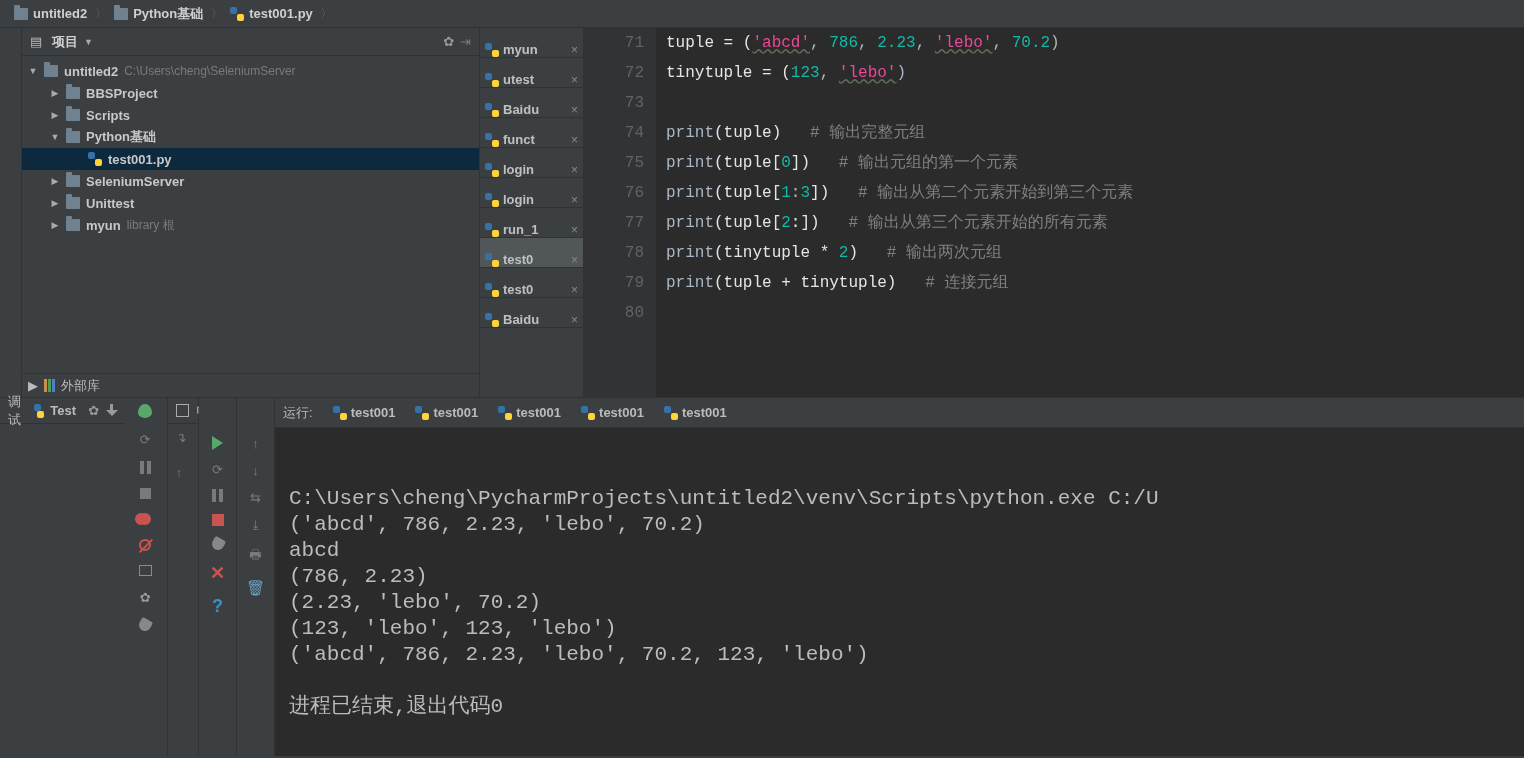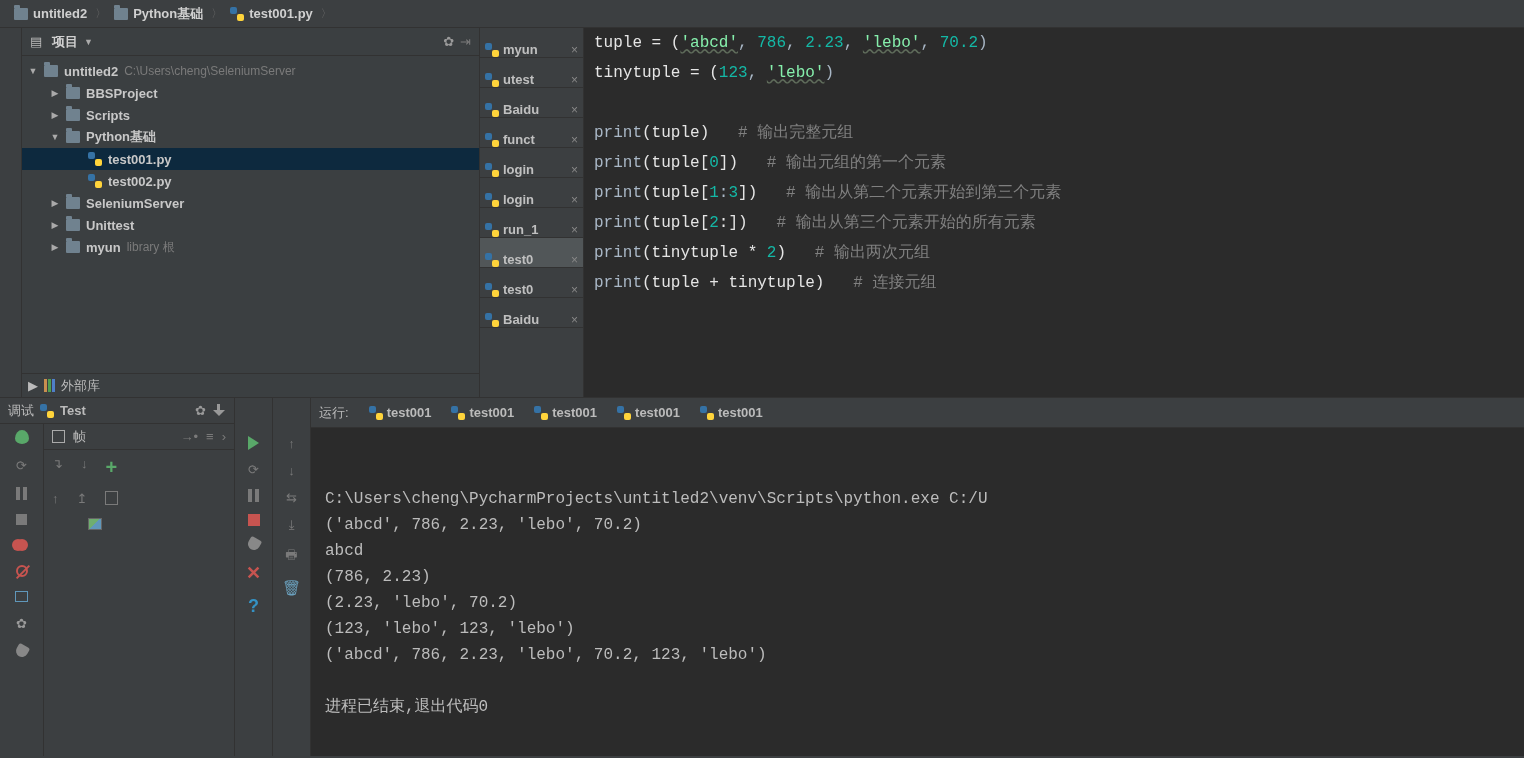--- a/index.html
+++ b/index.html
@@ -48,48 +48,48 @@
   .etab { height:30px; display:flex; align-items:flex-end; gap:4px; padding:0 5px; border-bottom:1px solid #323232; cursor:pointer; overflow:hidden;}
   .etab.active { background:#515658;}
   .etab .label { font-weight:bold; color:#c0c0c0; flex:1; overflow:hidden; text-overflow:clip;}
   .etab .close { color:#888; font-size:12px;}
 
   .editor { flex:1; background:#2b2b2b; display:flex; font-family:"Consolas","Courier New",monospace; font-size:16px; overflow:hidden;}
   .gutter { width:72px; background:#313335; color:#606366; text-align:right; padding-right:12px; line-height:30px;}
   .gutter div{height:30px;}
   .code-lines { flex:1; line-height:30px; white-space:pre; padding-left:10px;}
   .code-lines div{height:30px;}
-  .c-str{color:#86efac; text-decoration: underline wavy #5e6b5a;}
+  .c-str{color:#ec4899; text-decoration: underline wavy #5e6b5a;}
   .c-num{color:#14b8a6;}
   .c-cmt{color:#808080;}
   .c-id{color:#e5e5e5;}
   .c-op{color:#a9b7c6;}
   .c-fn{color:#a9b7c6;}
 
   
   .bottom { display:flex; height:358px;}
-  .debug-col { width:235px; background:#3c3f41; border-right:1px solid #323232; display:flex; flex-direction:column;}
+  .debug-col { width:199px; background:#3c3f41; border-right:1px solid #323232; display:flex; flex-direction:row;}
   .debug-head { height:26px; display:flex; align-items:center; padding:0 8px; gap:6px; border-bottom:1px solid #323232;}
   .debug-head .spacer{flex:1;}
   .debug-body { display:flex; flex:1;}
   .debug-icons-col { width:44px; background:#3c3f41; border-right:1px solid #323232; display:flex; flex-direction:column; align-items:center; padding-top:6px; gap:14px;}
   .debug-main { flex:1; display:flex; flex-direction:column;}
   .debugger-row { height:26px; display:flex; align-items:center; padding:0 8px; gap:8px; border-bottom:1px solid #323232; background:#4a4e50;}
   .frame-row { height:26px; display:flex; align-items:center; padding:0 8px; gap:8px; border-bottom:1px solid #323232;}
   .step-icons-grid { flex:1; display:flex; flex-direction:column; padding:6px 8px; gap:12px;}
   .grid-row{display:flex; gap:18px;}
 
   .run-col { flex:1; display:flex; background:#2b2b2b;}
   .run-left-icons { width:38px; background:#3c3f41; border-right:1px solid #323232; display:flex; flex-direction:column; align-items:center; padding-top:38px; gap:12px;}
   .run-left-icons2 { width:38px; background:#3c3f41; border-right:1px solid #323232; display:flex; flex-direction:column; align-items:center; padding-top:38px; gap:12px;}
   .run-main { flex:1; display:flex; flex-direction:column;gap:48px;}
   .run-head { height:30px; background:#3c3f41; border-bottom:1px solid #323232; display:flex; align-items:center; padding:0 8px; gap:4px;}
   .run-head .label { color:#bbb; margin-right:8px;}
   .run-tab { display:flex; align-items:center; gap:4px; padding:3px 8px; color:#bbb; font-weight:bold; cursor:pointer;}
-  .run-output { flex:1; padding:10px 14px; font-family:"Consolas","Courier New",monospace; font-size:16px; color:#bcbcbc; line-height:26px; white-space:pre; overflow:hidden;}
+  .run-output { flex:1; padding:10px 14px; font-family:"Consolas","Courier New",monospace; font-size:21px; color:#bcbcbc; line-height:26px; white-space:pre; overflow:hidden;}
 
   .icon { width:16px; height:16px; display:inline-block;}
   .icon-play{width:0;height:0;border-left:11px solid #59a869;border-top:7px solid transparent;border-bottom:7px solid transparent;}
   .icon-stop{width:12px;height:12px;background:#c75450;}
   .icon-redx{color:#c75450;font-size:18px;font-weight:bold;}
   .icon-qm{color:#3592c4;font-size:18px;font-weight:bold;}
   .icon-gear{color:#9a9a9a;}
   .icon-pin{width:12px;height:12px;transform:rotate(30deg);background:#888;border-radius:2px 2px 50% 50%;}
   .icon-trash{color:#6aa0bd; font-size:15px;}
   .arrow-icn{color:#7a7a7a;font-size:13px;}
@@ -167,25 +167,20 @@
         <div class="tree-row" style="padding-left: 28px;">
           <span class="arrow">▼</span>
           <span class="folder-icon"></span>
           <b>Python基础</b>
         </div>
         <div class="tree-row selected" style="padding-left: 50px;">
           <span class="arrow"></span>
           <span class="py-icon"></span>
           <b>test001.py</b>
         </div>
-        <div class="tree-row" style="padding-left: 50px;">
-          <span class="arrow"></span>
-          <span class="py-icon"></span>
-          <b>test002.py</b>
-        </div>
         <div class="tree-row" style="padding-left: 28px;">
           <span class="arrow">▶</span>
           <span class="folder-icon"></span>
           <b>SeleniumServer</b>
         </div>
         <div class="tree-row" style="padding-left: 28px;">
           <span class="arrow">▶</span>
           <span class="folder-icon"></span>
           <b>Unittest</b>
         </div>
@@ -254,20 +249,32 @@
         <span class="close">×</span>
       </div>
       <div class="etab">
         <span class="py-icon"></span>
         <span class="label">Baidu</span>
         <span class="close">×</span>
       </div>
     </div>
 
   <div class="editor">
+    <div class="gutter" id="gutter">
+        <div>71</div>
+        <div>72</div>
+        <div>73</div>
+        <div>74</div>
+        <div>75</div>
+        <div>76</div>
+        <div>77</div>
+        <div>78</div>
+        <div>79</div>
+        <div>80</div>
+      </div>
     <div class="code-lines" id="codelines"><div><span class="c-id">tuple = (</span><span class="c-str">'abcd'</span><span class="c-op">, </span><span class="c-num">786</span><span class="c-op">, </span><span class="c-num">2.23</span><span class="c-op">, </span><span class="c-str">'lebo'</span><span class="c-op">, </span><span class="c-num">70.2</span><span class="c-op">)</span></div><div><span class="c-id">tinytuple = (</span><span class="c-num">123</span><span class="c-op">, </span><span class="c-str">'lebo'</span><span class="c-op">)</span></div><div></div><div><span class="c-fn">print</span><span class="c-id">(tuple)   </span><span class="c-cmt"># 输出完整元组</span></div><div><span class="c-fn">print</span><span class="c-id">(tuple[</span><span class="c-num">0</span><span class="c-id">])   </span><span class="c-cmt"># 输出元组的第一个元素</span></div><div><span class="c-fn">print</span><span class="c-id">(tuple[</span><span class="c-num">1</span><span class="c-op">:</span><span class="c-num">3</span><span class="c-id">])   </span><span class="c-cmt"># 输出从第二个元素开始到第三个元素</span></div><div><span class="c-fn">print</span><span class="c-id">(tuple[</span><span class="c-num">2</span><span class="c-id">:])   </span><span class="c-cmt"># 输出从第三个元素开始的所有元素</span></div><div><span class="c-fn">print</span><span class="c-id">(tinytuple * </span><span class="c-num">2</span><span class="c-id">)   </span><span class="c-cmt"># 输出两次元组</span></div><div><span class="c-fn">print</span><span class="c-id">(tuple + tinytuple)   </span><span class="c-cmt"># 连接元组</span></div><div></div></div>
   </div>
 </div>
 
 <div class="bottom">
   <div class="debug-col">
     <div class="debug-head">
       <span>调试</span>
       <span class="py-icon"></span>
       <b>Test</b>

